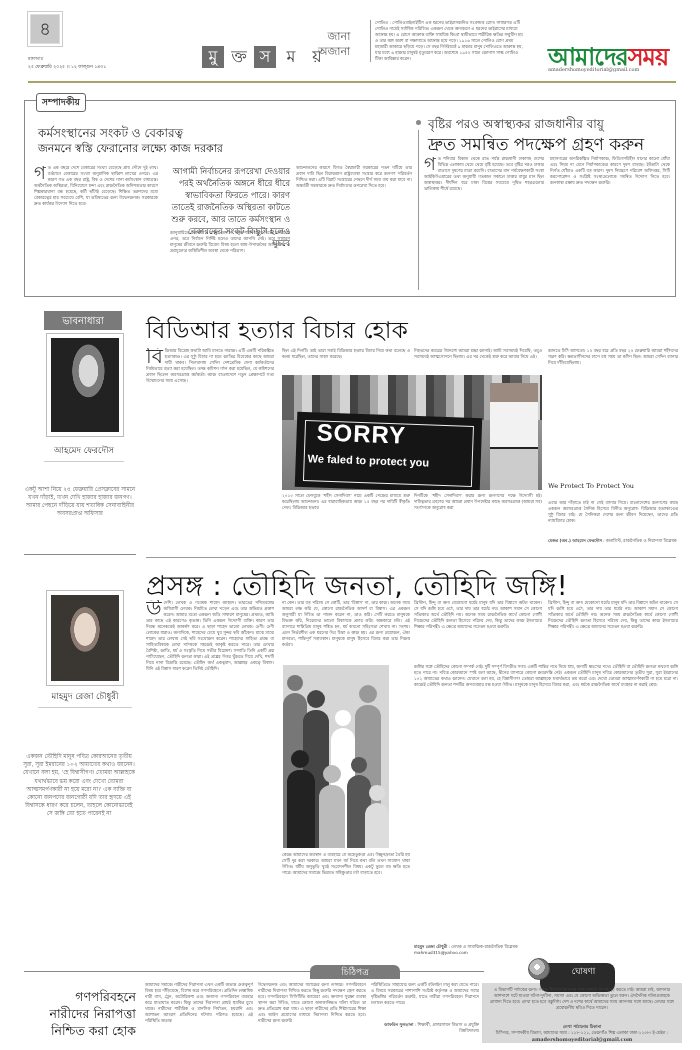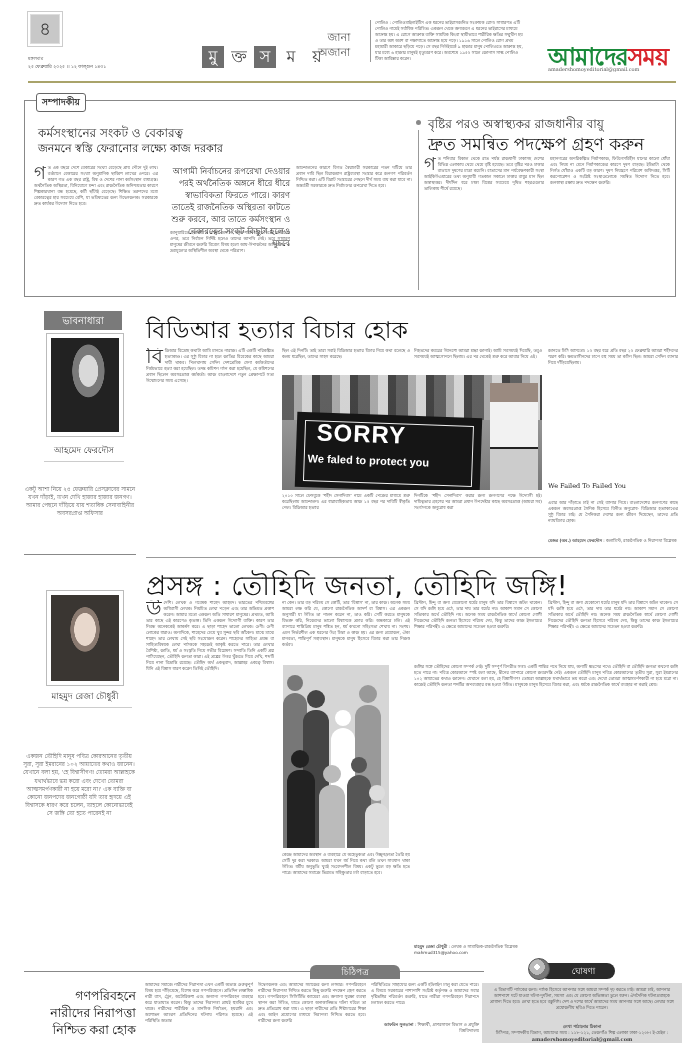--- a/index.html
+++ b/index.html
@@ -9,21 +9,21 @@
   .tiny { font-size: 4.2px; line-height: 6px; color: #444; text-align: justify; }
   .tinyc { font-size: 4.2px; line-height: 6px; color: #444; }
 
   
   .page-num { left: 30px; top: 14px; width: 30px; height: 30px; background: #c8c8c8; border: 1px solid #ddd; font-size: 18px; text-align: center; line-height: 28px; color: #333; box-shadow: 0 0 0 2px #fff, 0 0 0 3px #ccc; }
   .dateday { left: 28px; top: 56px; font-size: 4.5px; color: #555; }
   .datefull { left: 28px; top: 64px; font-size: 4.5px; color: #333; }
   .brand-word { top: 46px; display: flex; gap: 4px; left: 202px; }
   .brand-word span { display: inline-block; width: 22px; height: 22px; font-size: 16px; line-height: 22px; text-align: center; color: #404040; }
   .brand-word span.dark { background: #6e6e6e; color: #fff; }
-  .jana { left: 318px; top: 30px; font-size: 11px; text-align: right; color: #555; line-height: 15px; }
+  .jana { left: 318px; top: 30px; font-size: 11px; text-align: right; color: #555; line-height: 15px; font-family: Liberation Mono, monospace; }
   .trivia { left: 370px; top: 20px; width: 155px; font-size: 4.2px; line-height: 6px; color: #444; border-left: 1px solid #999; padding-left: 4px; }
   .logo { left: 548px; top: 38px; font-size: 24px; font-weight: bold; letter-spacing: -1px; }
   .logo .g { color: #1a8a3a; }
   .logo .r { color: #d8242b; }
   .email { left: 548px; top: 66px; font-size: 5px; color: #555; font-family: "DejaVu Serif", serif; }
   .rule-olive { left: 28px; top: 81px; width: 648px; height: 2px; background: #a9a36a; }
 
   
   .ed-box { left: 24px; top: 100px; width: 652px; height: 197px; border: 1px solid #888; }
   .ed-tag { left: 36px; top: 93px; background: #fff; border: 1px solid #666; border-radius: 3px; padding: 1px 5px; font-size: 9px; font-weight: bold; color: #333; }
@@ -63,23 +63,23 @@
   .quote2 { left: 22px; top: 752px; width: 114px; font-size: 5.6px; line-height: 8.2px; text-align: center; color: #666; }
   .op2-head { left: 146px; top: 565px; font-size: 27px; color: #111; letter-spacing: 0.5px; }
   .illus { left: 283px; top: 665px; width: 106px; height: 183px; background: #d6d6d6; overflow: hidden; }
   .fig { position: absolute; border-radius: 50%; }
   .body2 { position:absolute; border-radius: 12px 12px 0 0; }
   .op2-sign { left: 517px; top: 955px; }
 
   
   .rule-bottom { left: 24px; top: 971px; width: 460px; height: 1px; background: #888; }
   .letters-tab { left: 310px; top: 965px; width: 90px; height: 14px; background: #7a7a7a; color: #fff; font-size: 9px; line-height: 14px; text-align: center; border-radius: 6px 6px 0 0; }
-  .letter-head { left: 26px; top: 988px; width: 110px; font-size: 12.5px; line-height: 17px; text-align: right; color: #111; font-family: Liberation Serif, serif; }
+  .letter-head { left: 26px; top: 988px; width: 110px; font-size: 12.5px; line-height: 17px; text-align: right; color: #111; }
   .notice-box { left: 482px; top: 983px; width: 200px; height: 60px; background: #d9d9d9; }
-  .notice-pill { left: 540px; top: 963px; width: 75px; height: 16px; background: #2a2a2a; color: #fff; font-size: 8.5px; line-height: 16px; text-align: center; border-radius: 8px; padding-left: 12px; }
+  .notice-pill { left: 540px; top: 963px; width: 75px; height: 29px; background: #2a2a2a; color: #fff; font-size: 8.5px; line-height: 16px; text-align: center; border-radius: 8px; padding-left: 12px; }
   .notice-disc { left: 528px; top: 958px; width: 22px; height: 22px; border-radius: 50%; background: radial-gradient(circle at 40% 40%, #fff 0 15%, #bbb 16% 45%, #777 46%); border: 1px solid #555; }
 </style>
 </head>
 <body>
 
 <div class="abs page-num">৪</div>
 <div class="abs dateday">মঙ্গলবার</div>
 <div class="abs datefull">২৫ ফেব্রুয়ারি ২০২৫ ।। ১২ ফাল্গুন ১৪৩১</div>
 <div class="abs brand-word">
   <span class="dark">মু</span>
@@ -140,21 +140,21 @@
     <div class="inner"></div>
     <div class="sorry">SORRY</div>
     <div class="sub">We faled to protect you</div>
   </div>
   <div class="man"></div>
 </div>
 <div class="abs tiny caption1">২০১০ সালে ফেসবুকে 'শহীদ সেনাদিবস' নামে একটি পেজের মাধ্যমে শুরু করেছিলাম আন্দোলন। এর ধারাবাহিকতায় আজ ১৫ বছর পর দাবিটি স্বীকৃতি পেল। বিডিআর হত্যার</div>
 <div class="abs tiny caption2">দিনটিকে 'শহীদ সেনাদিবস' করার জন্য জনগণের পক্ষে উদ্যোগী হই। দায়িত্বভার গ্রহণের পর আমরা প্রধান উপদেষ্টার কাছে অবসরপ্রাপ্ত (আমরা সব) সংগঠনকে অনুরোধ করা</div>
 
 <div class="abs tiny" style="left:548px; top:348px; width:130px; height:80px; overflow:hidden;">জানতে চিঠি আসতো। ১৫ বছর ধরে প্রতি বছর ২৫ ফেব্রুয়ারি আমরা শহীদদের স্মরণ করি। ক্ষমতাসীনদের চাপে বহু সময় তা কঠিন ছিল। আমরা সেদিন ব্যানার নিয়ে দাঁড়িয়েছিলাম।</div>
-<div class="abs" style="left:548px; top:482px; width:130px; font-family:'DejaVu Serif',serif; font-size:6.5px; line-height:8px; color:#222;">We Failed To Failed You</div>
+<div class="abs" style="left:548px; top:482px; width:130px; font-family:'DejaVu Serif',serif; font-size:6.5px; line-height:8px; color:#222;">We Protect To Protect You</div>
 <div class="abs tiny" style="left:548px; top:500px; width:130px; height:36px; overflow:hidden;">এবার আর দাঁড়াতে চাই না সেই ব্যানার নিয়ে। বাংলাদেশের জনগণের কাছে একজন অবসরপ্রাপ্ত সৈনিক হিসেবে বিনীত অনুরোধ- বিডিআর হত্যাকাণ্ডের সুষ্ঠু বিচার চাই। যে সৈনিকরা দেশের জন্য জীবন দিয়েছেন, তাদের প্রতি ন্যায়বিচার হোক।</div>
 <div class="abs op1-sign tinyc">
   <b>মেজর (অব.) আহমেদ ফেরদৌস</b> : <span>কলামিস্ট, রাজনৈতিক ও নিরাপত্তা বিশ্লেষক</span>
 </div>
 <div class="abs hrule" style="left:146px; top:557px; width:530px;"></div>
 
 <div class="abs portrait2">
     <div class="ph"></div>
   </div>
 <div class="abs author2">মাহমুদ রেজা চৌধুরী</div>

